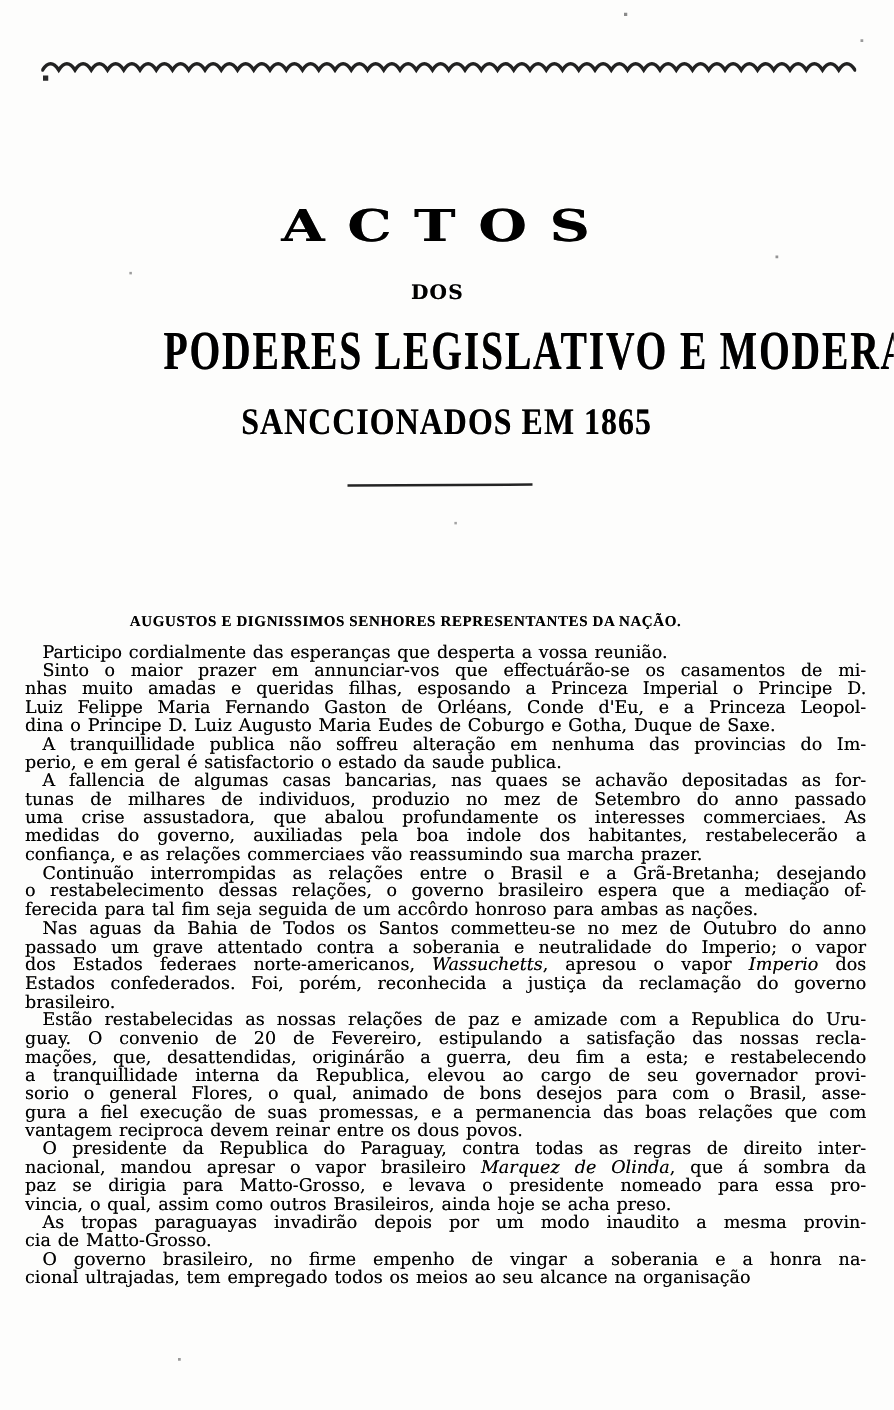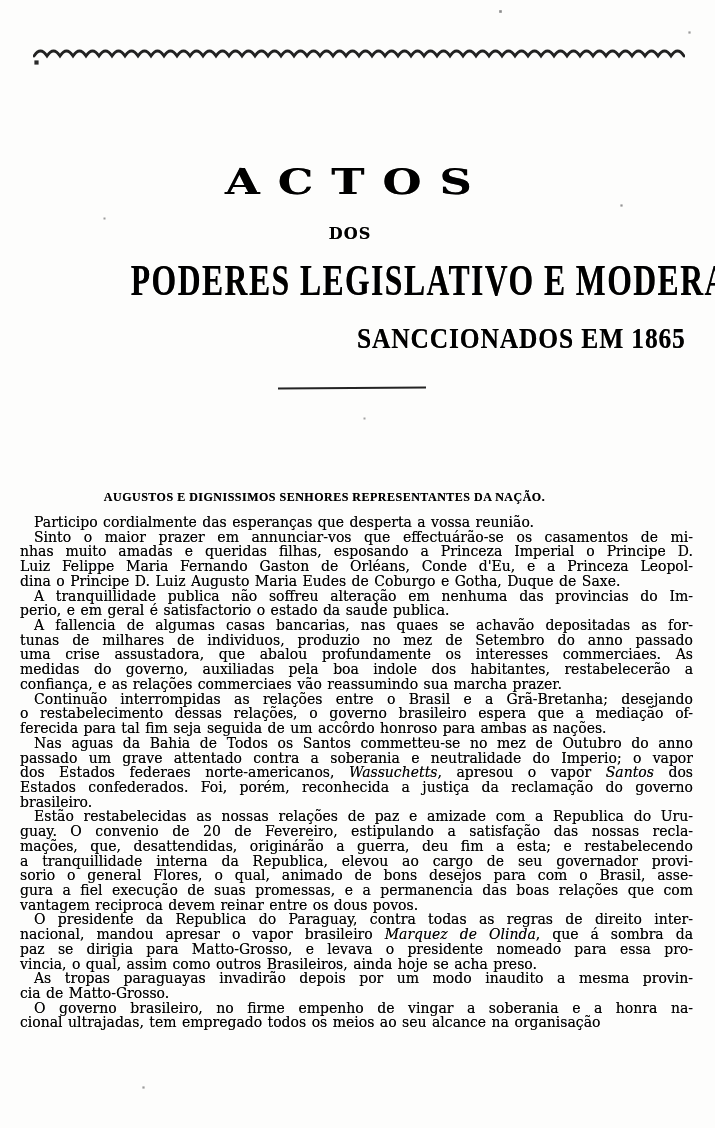--- a/index.html
+++ b/index.html
@@ -55,21 +55,21 @@
   .masthead-line2 .squeeze2 {
     display: inline-block;
     font-weight: bold; font-size: 44px;
     font-family: "Liberation Serif", serif;
     letter-spacing: 2px;
     transform: scaleX(0.72);
     transform-origin: 50% 50%;
   }
   .masthead-line3 {
     position: absolute; top: 321px; left: 0; width: 715px;
-    text-align: right; line-height: 34px; white-space: nowrap;
+    text-align: center; line-height: 34px; white-space: nowrap;
   }
   .masthead-line3 .squeeze3 {
     display: inline-block;
     font-weight: bold; font-size: 30px;
     font-family: "Liberation Serif", serif;
     letter-spacing: 1px;
     transform: scaleX(0.85);
     transform-origin: 50% 50%;
   }
   .rule {
@@ -142,21 +142,21 @@
       <div class="bline first">A fallencia de algumas casas bancarias, nas quaes se achavão depositadas as for-</div>
       <div class="bline">tunas de milhares de individuos, produzio no mez de Setembro do anno passado</div>
       <div class="bline">uma crise assustadora, que abalou profundamente os interesses commerciaes. As</div>
       <div class="bline">medidas do governo, auxiliadas pela boa indole dos habitantes, restabelecerão a</div>
       <div class="bline last">confiança, e as relações commerciaes vão reassumindo sua marcha prazer.</div>
       <div class="bline first">Continuão interrompidas as relações entre o Brasil e a Grã-Bretanha; desejando</div>
       <div class="bline">o restabelecimento dessas relações, o governo brasileiro espera que a mediação of-</div>
       <div class="bline last">ferecida para tal fim seja seguida de um accôrdo honroso para ambas as nações.</div>
       <div class="bline first">Nas aguas da Bahia de Todos os Santos commetteu-se no mez de Outubro do anno</div>
       <div class="bline">passado um grave attentado contra a soberania e neutralidade do Imperio; o vapor</div>
-      <div class="bline">dos Estados federaes norte-americanos, <i>Wassuchetts</i>, apresou o vapor <i>Santos</i> dos</div>
+      <div class="bline">dos Estados federaes norte-americanos, <i>Wassuchetts</i>, apresou o vapor <i>Imperio</i> dos</div>
       <div class="bline">Estados confederados. Foi, porém, reconhecida a justiça da reclamação do governo</div>
       <div class="bline last">brasileiro.</div>
       <div class="bline first">Estão restabelecidas as nossas relações de paz e amizade com a Republica do Uru-</div>
       <div class="bline">guay. O convenio de 20 de Fevereiro, estipulando a satisfação das nossas recla-</div>
       <div class="bline">mações, que, desattendidas, originárão a guerra, deu fim a esta; e restabelecendo</div>
       <div class="bline">a tranquillidade interna da Republica, elevou ao cargo de seu governador provi-</div>
       <div class="bline">sorio o general Flores, o qual, animado de bons desejos para com o Brasil, asse-</div>
       <div class="bline">gura a fiel execução de suas promessas, e a permanencia das boas relações que com</div>
       <div class="bline last">vantagem reciproca devem reinar entre os dous povos.</div>
       <div class="bline first">O presidente da Republica do Paraguay, contra todas as regras de direito inter-</div>

